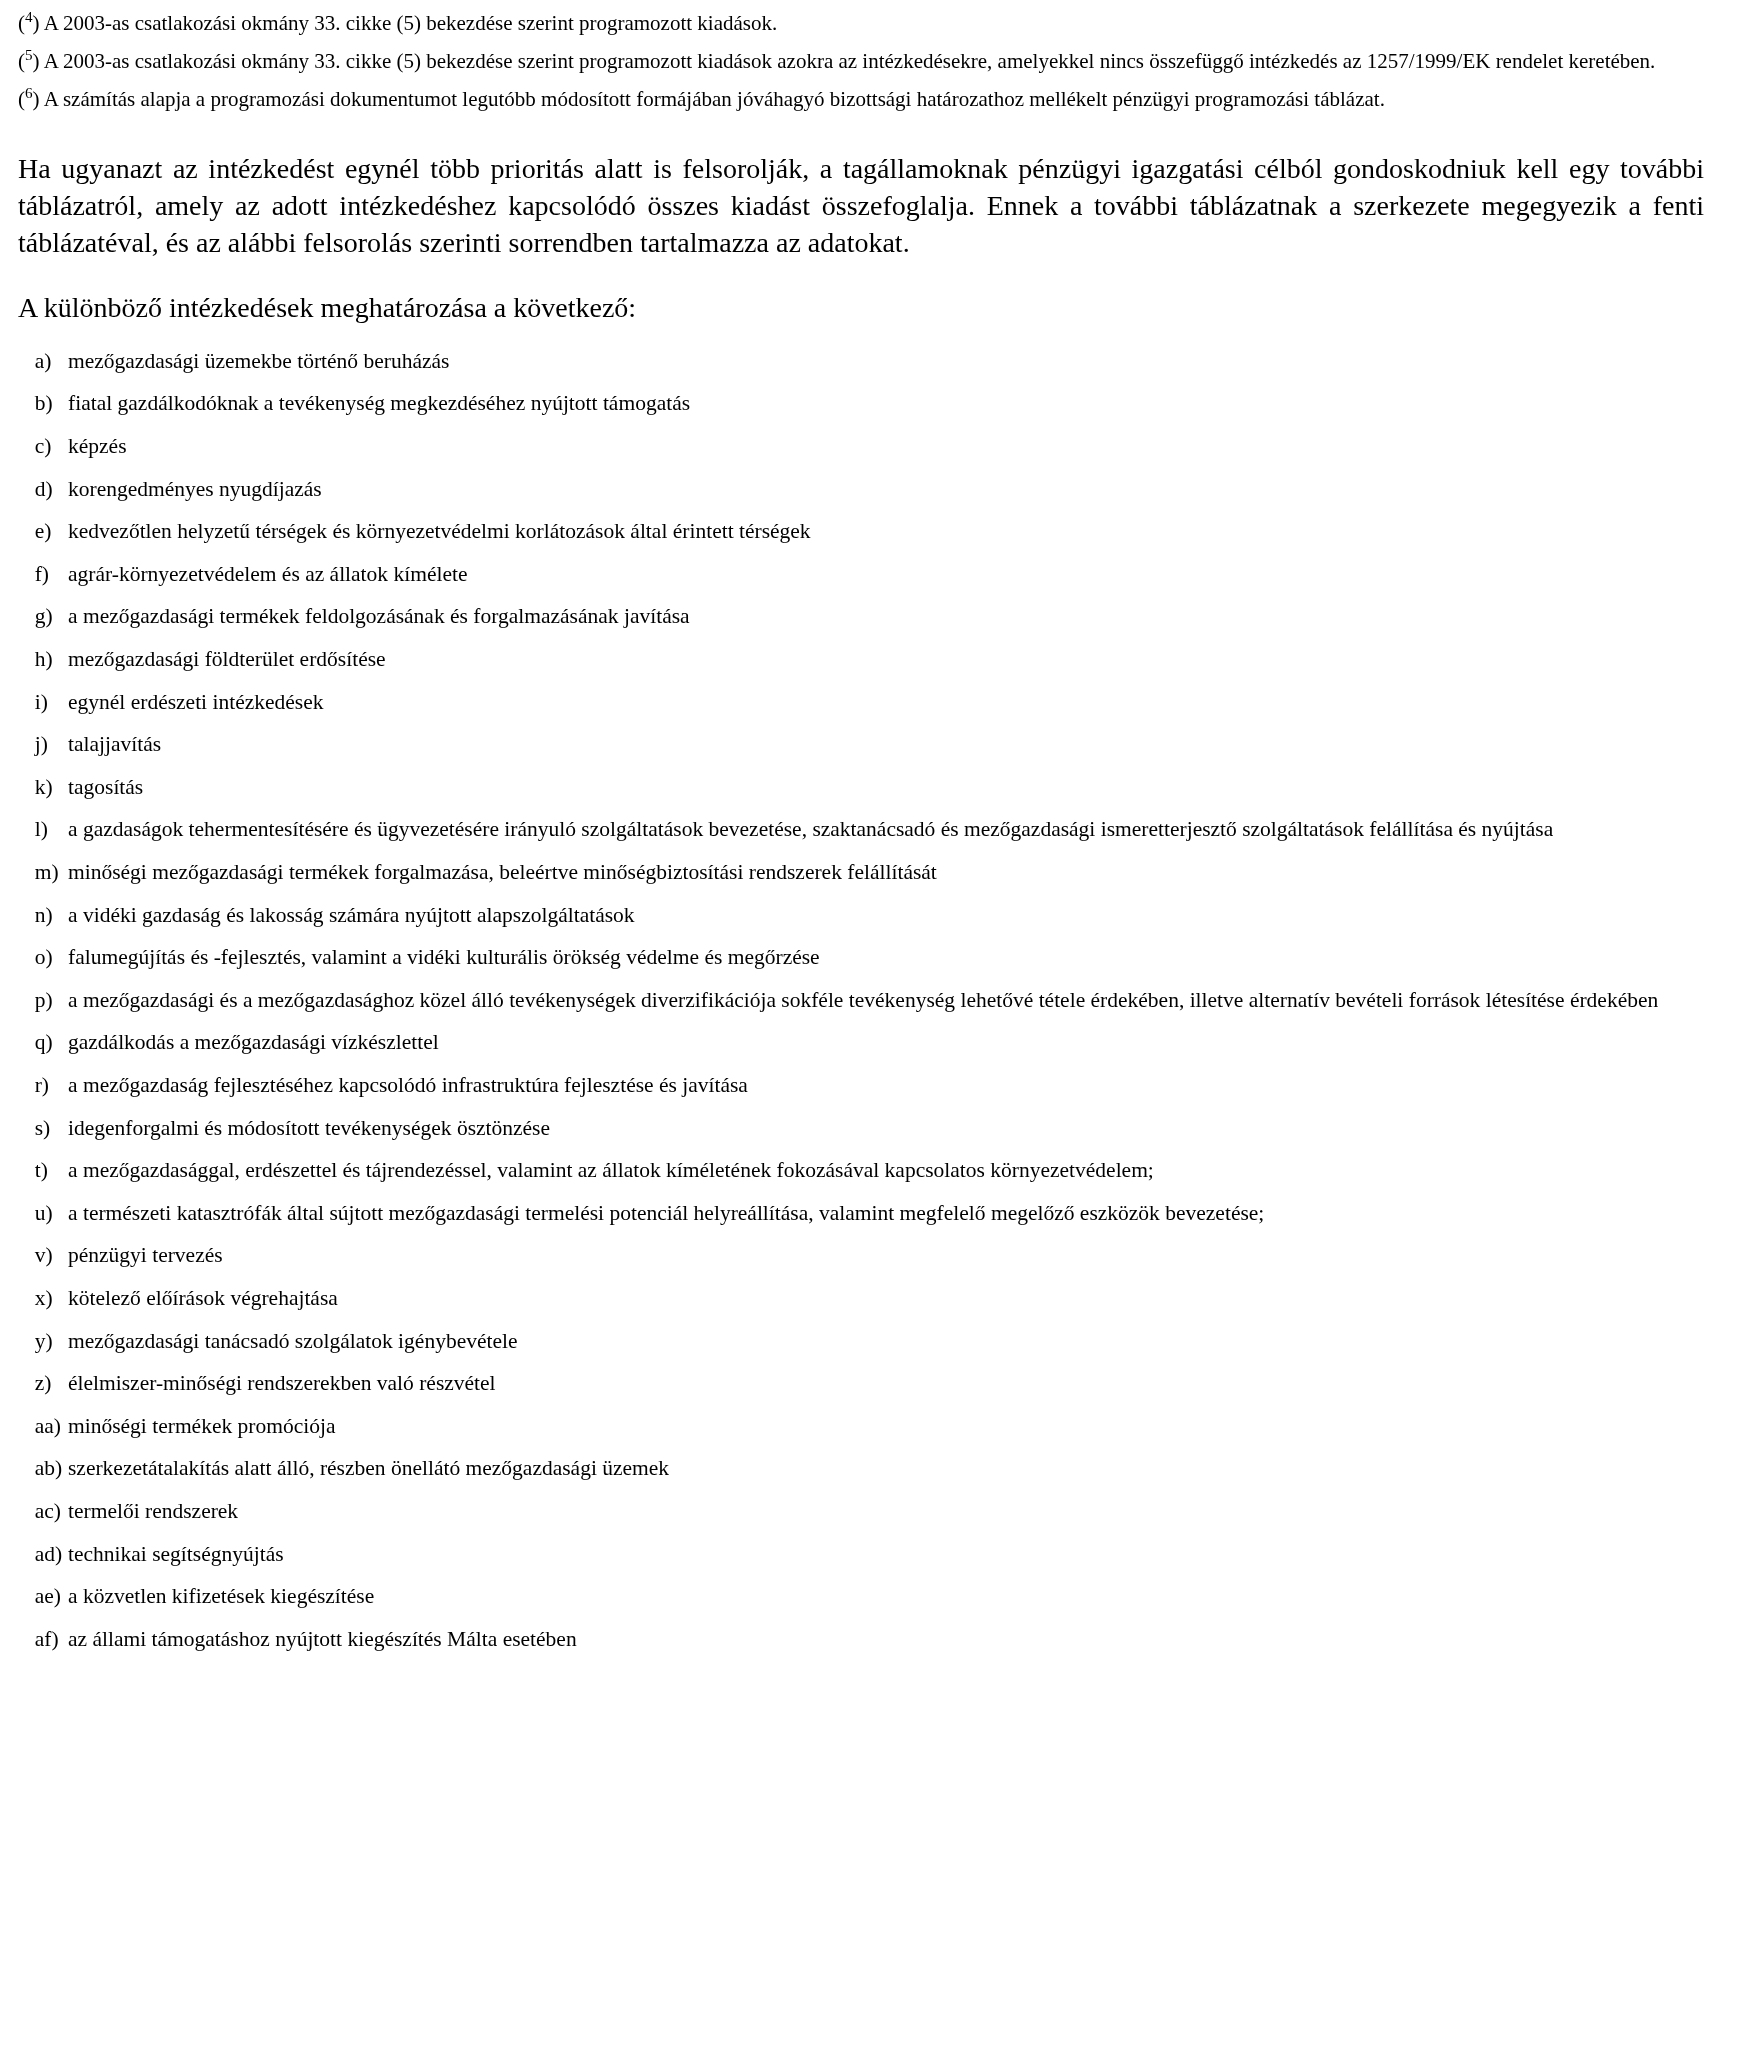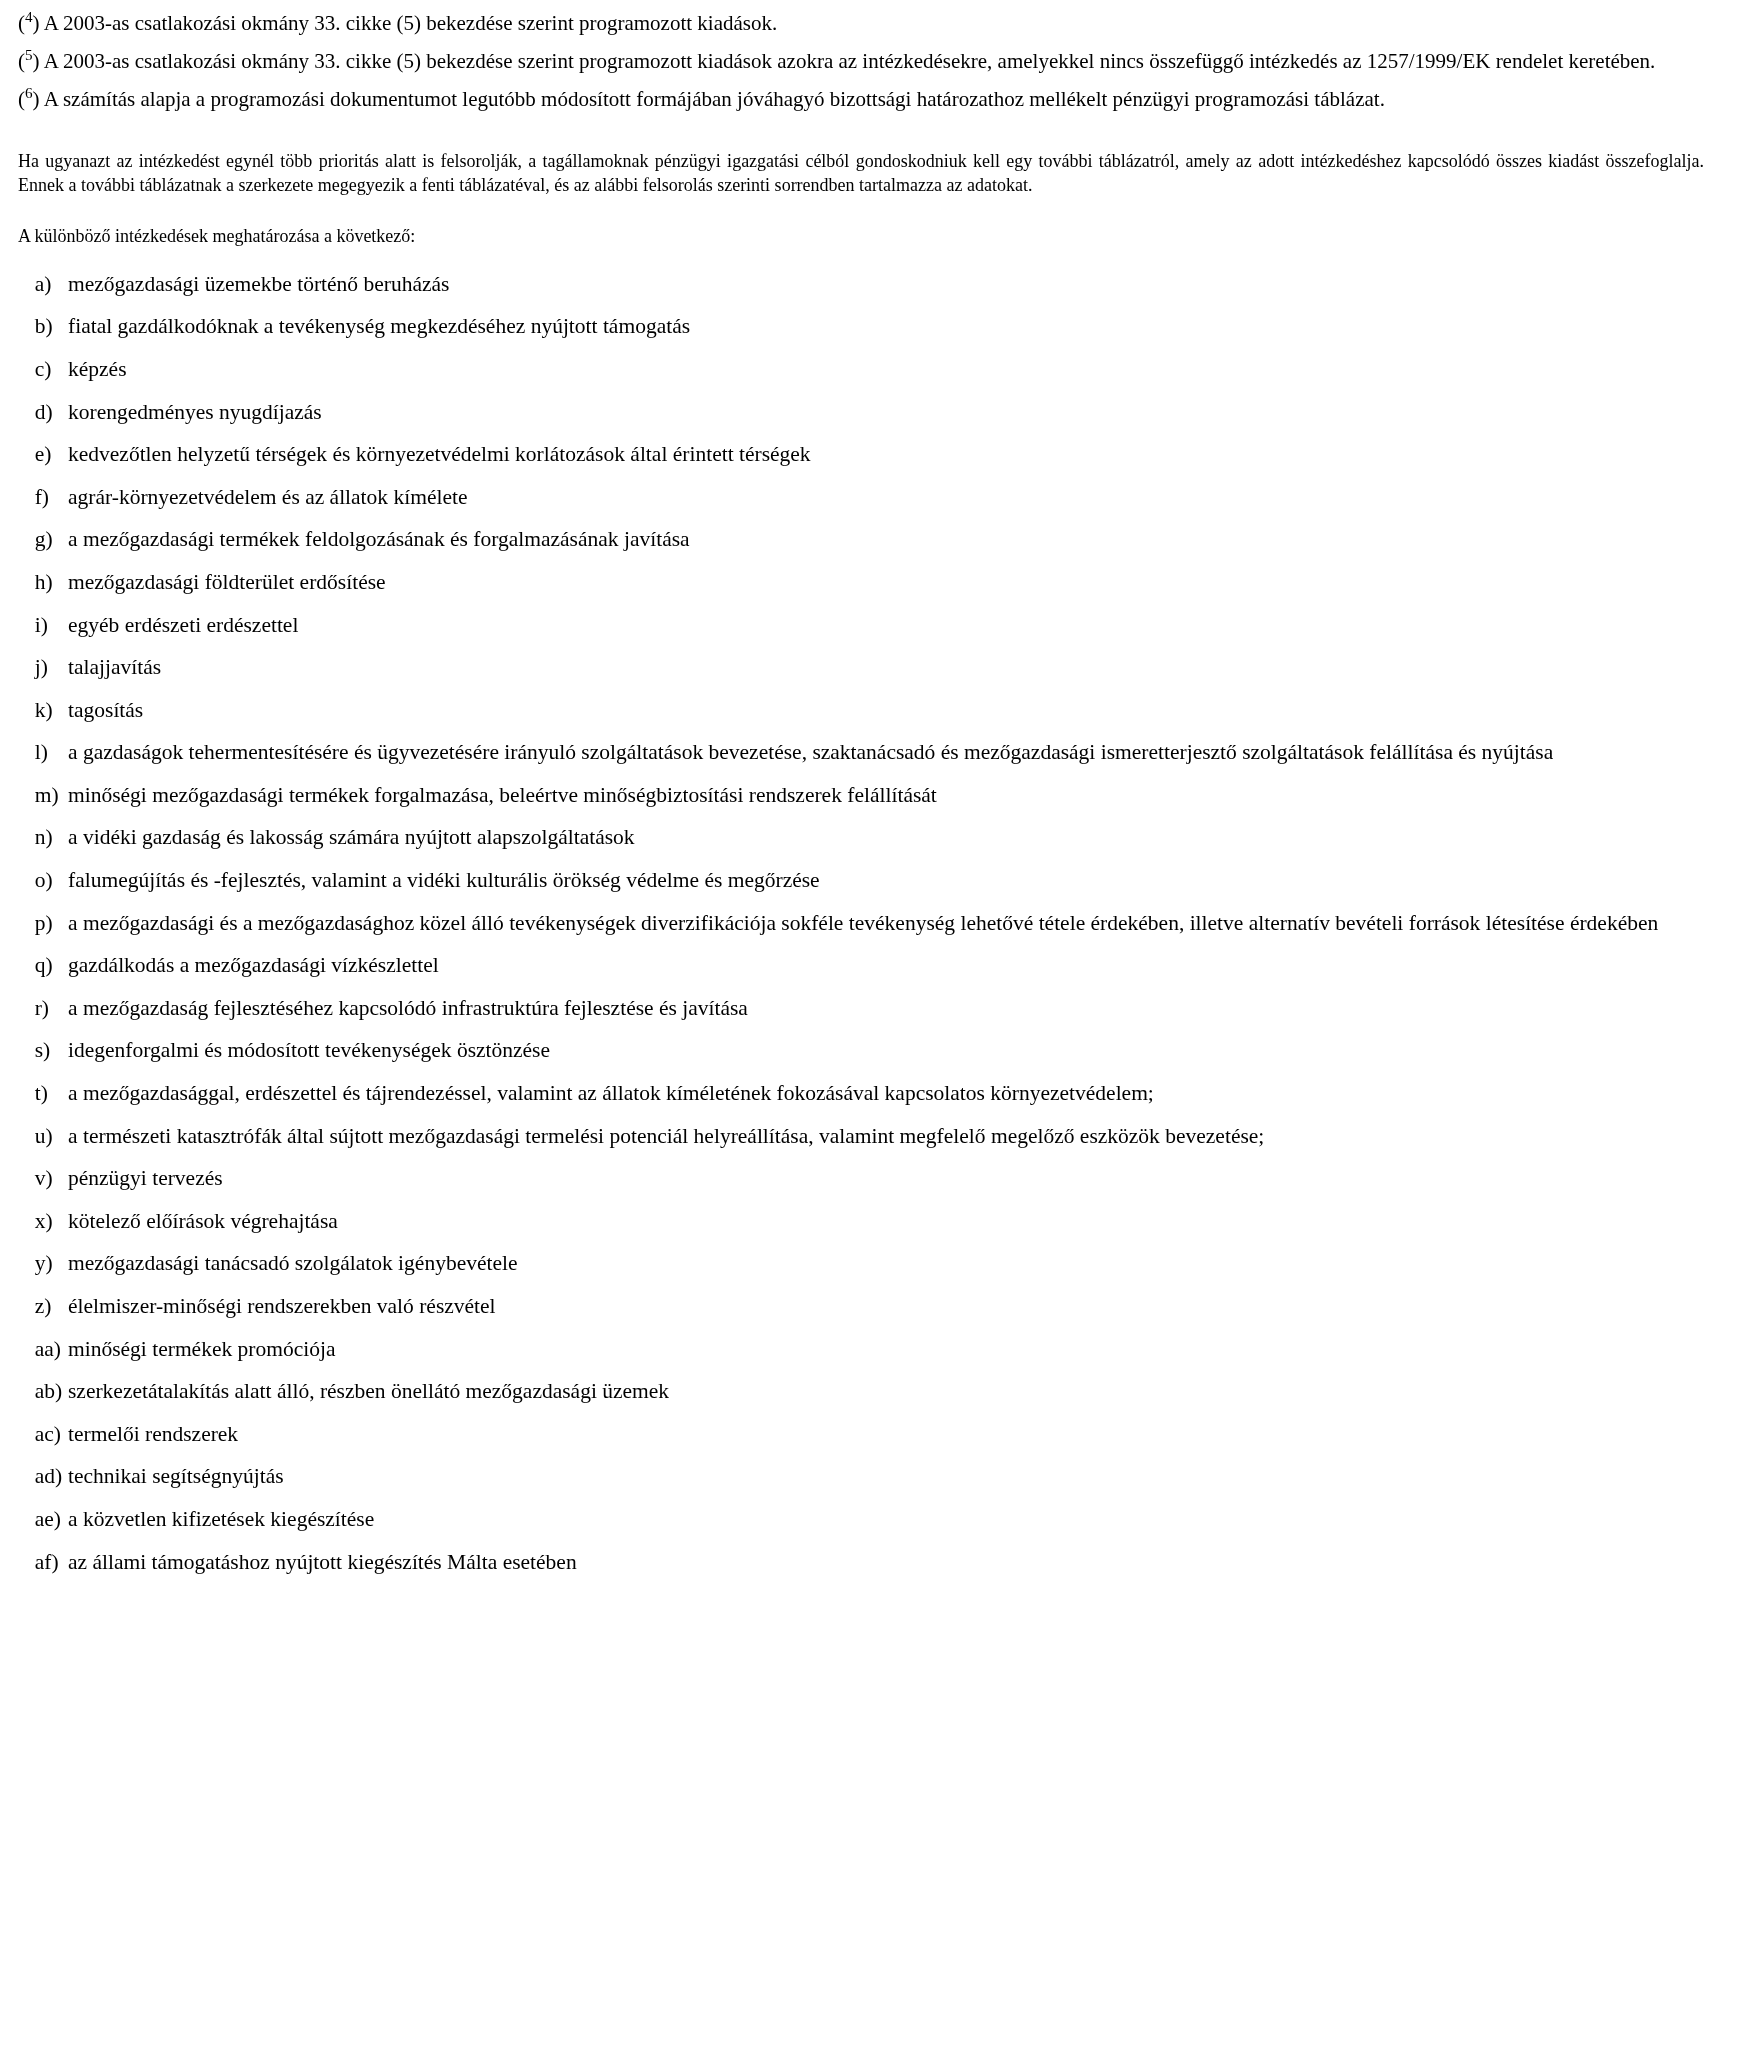--- a/index.html
+++ b/index.html
@@ -25,21 +25,21 @@
   }
   .footnote-para .marker {
     font-size: 21px;
   }
   .footnote-para .marker sup {
     font-size: 0.72em;
     vertical-align: super;
     line-height: 0;
   }
   .body-para {
-    font-size: 18px;
+    font-size: 28px;
     line-height: 1.33;
     text-align: justify;
     margin: 0 0 9.7px 0;
   }
   .spacer-lg { height: 25px; }
   .spacer-md { height: 18px; }
   .spacer-sm { height: 11px; }
 
   .list {
     margin: 0;
@@ -119,21 +119,21 @@
     <li class="list-item">
         <span class="lbl">g)</span>
         <span class="txt">a mezőgazdasági termékek feldolgozásának és forgalmazásának javítása</span>
       </li>
     <li class="list-item">
         <span class="lbl">h)</span>
         <span class="txt">mezőgazdasági földterület erdősítése</span>
       </li>
     <li class="list-item">
         <span class="lbl">i)</span>
-        <span class="txt">egyéb erdészeti erdészettel</span>
+        <span class="txt">egynél erdészeti intézkedések</span>
       </li>
     <li class="list-item">
         <span class="lbl">j)</span>
         <span class="txt">talajjavítás</span>
       </li>
     <li class="list-item">
         <span class="lbl">k)</span>
         <span class="txt">tagosítás</span>
       </li>
     <li class="list-item">

